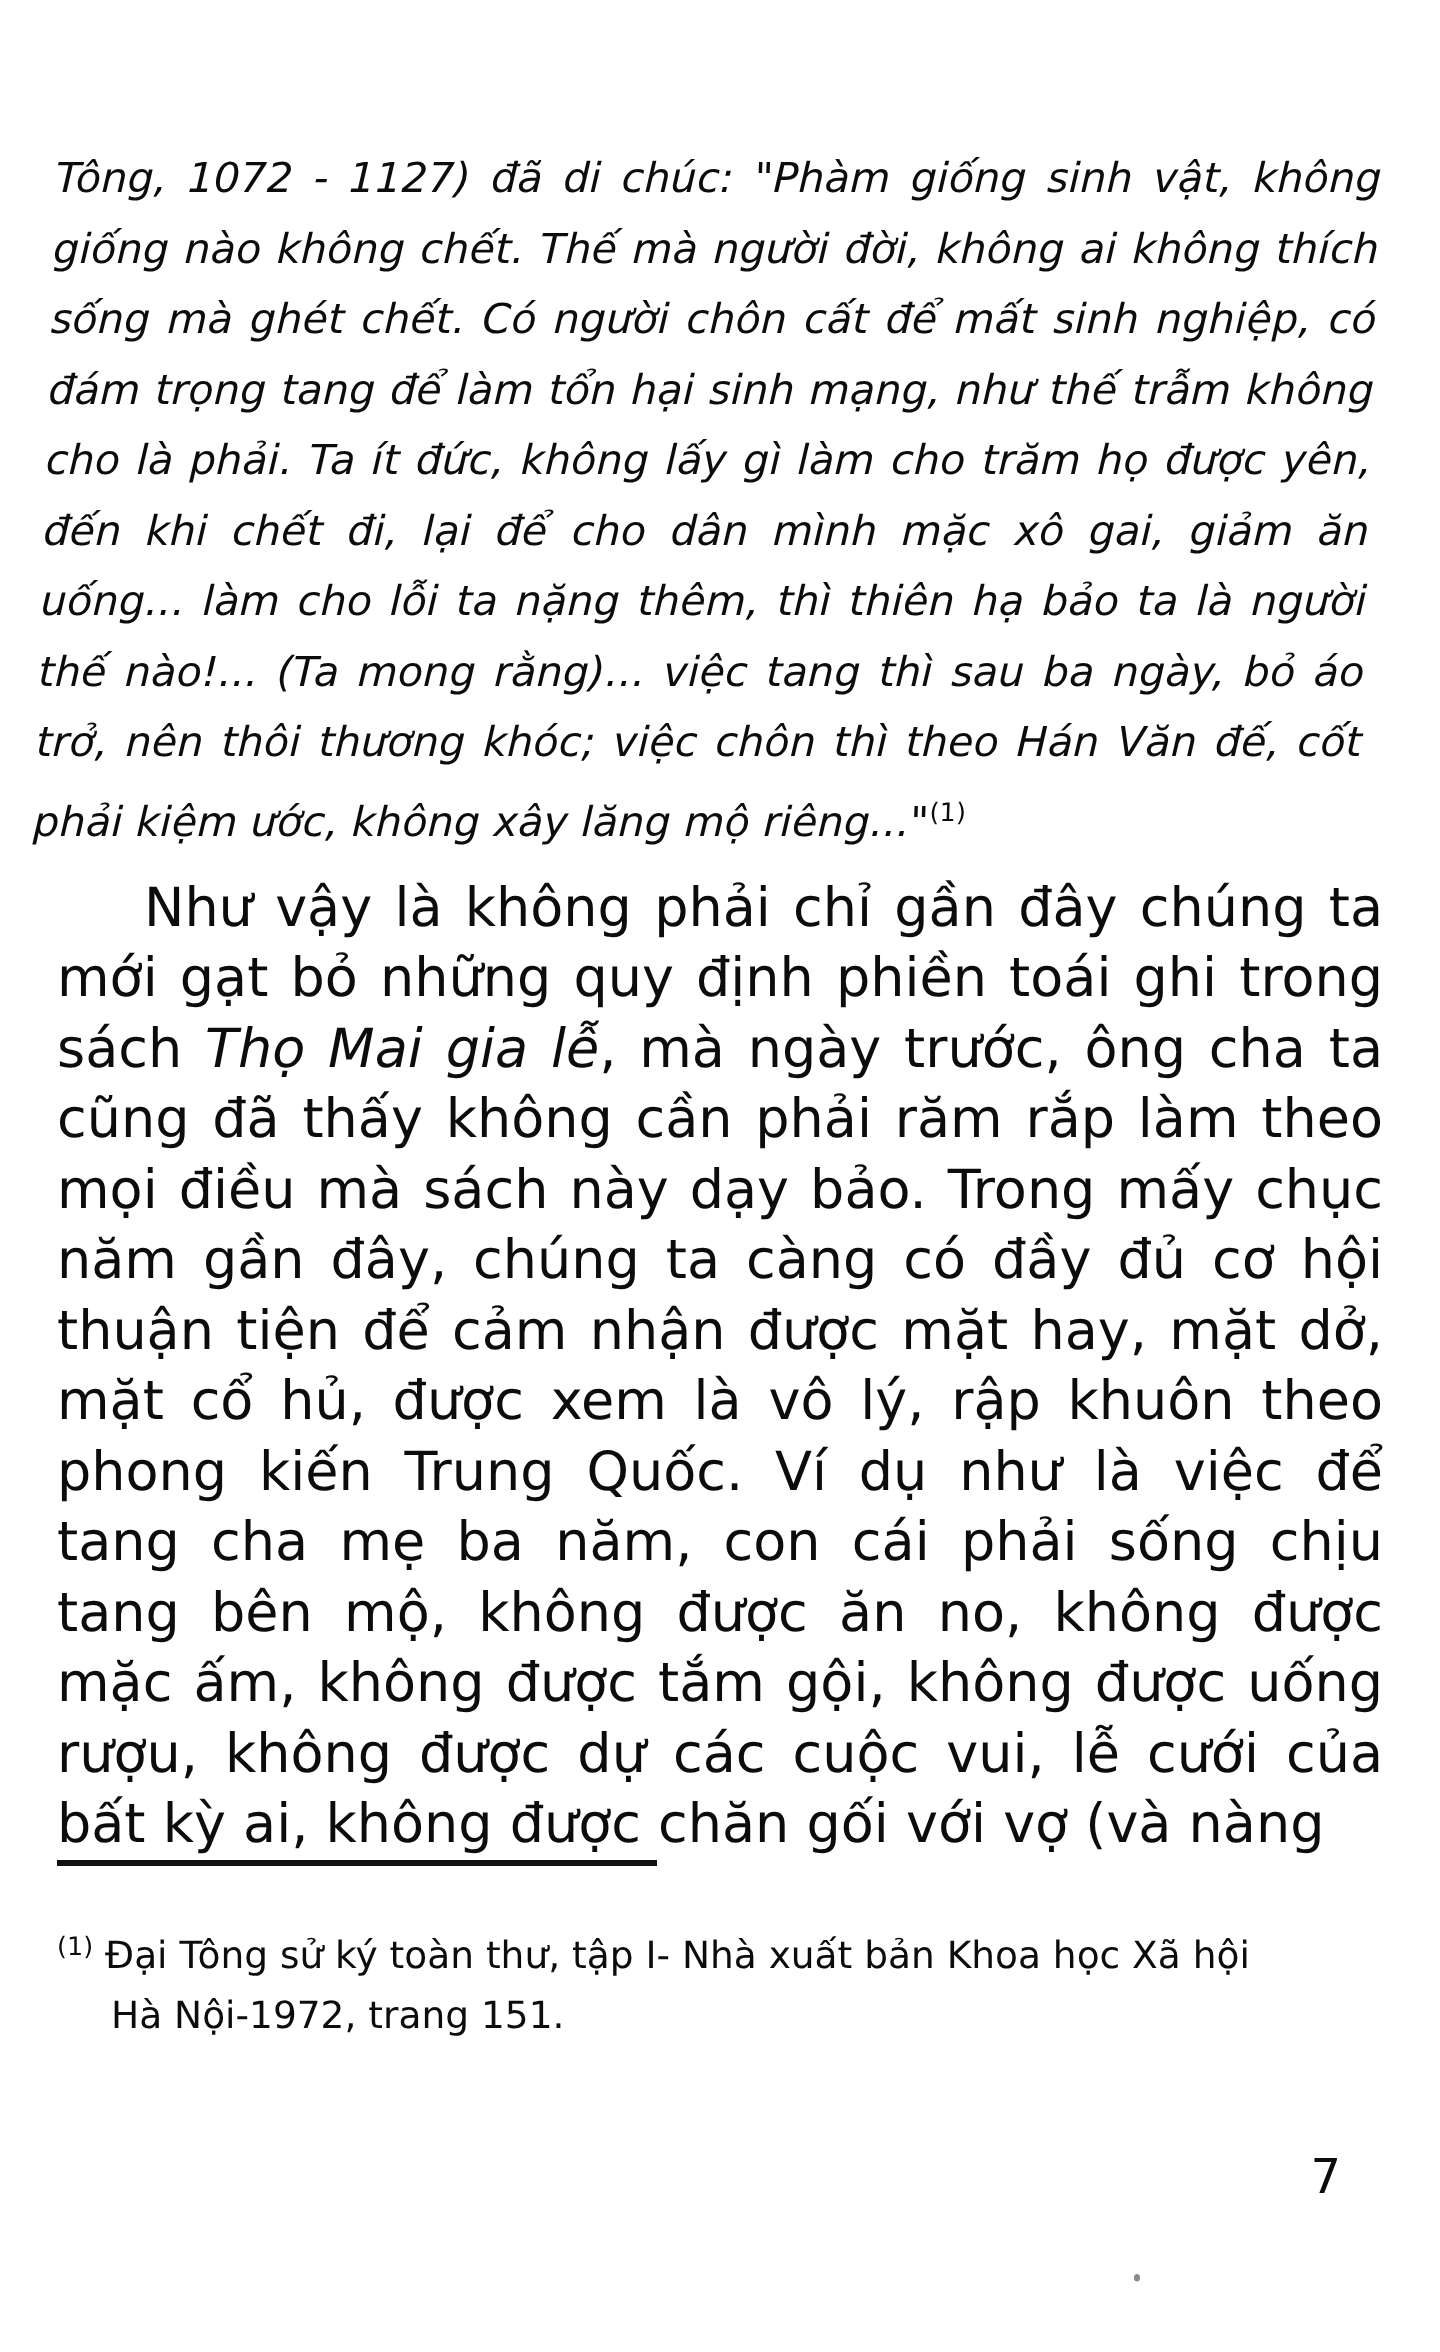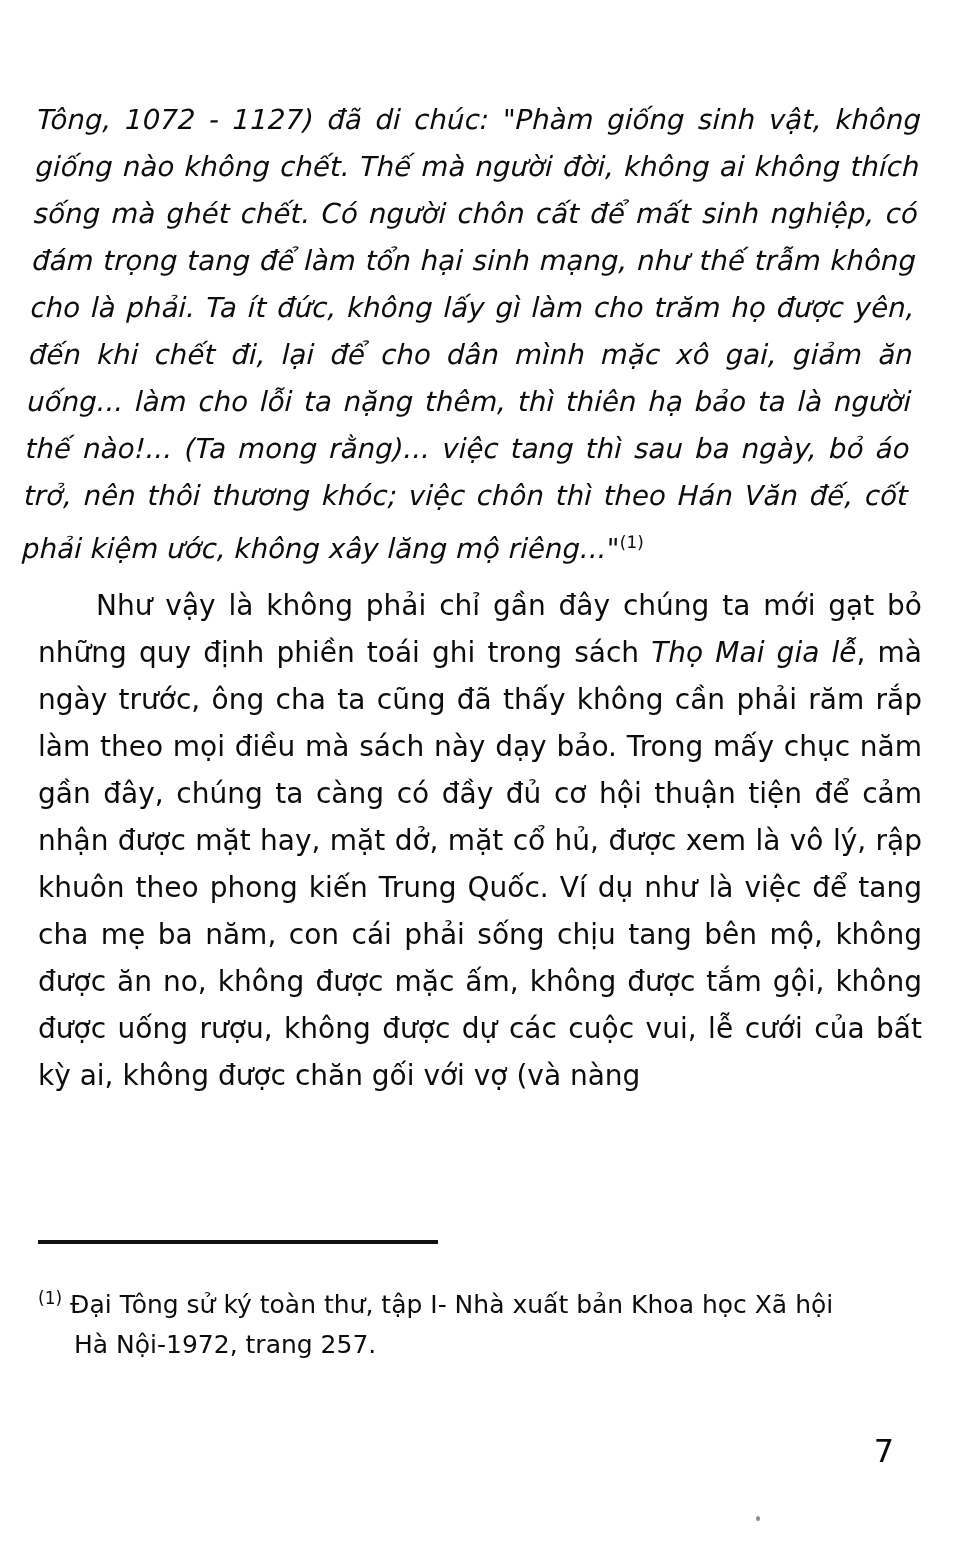--- a/index.html
+++ b/index.html
@@ -42,21 +42,21 @@
     transform: skewX(-2deg);
     transform-origin: left top;
   }
   .quote-block .sup {
     font-size: 17px;
     vertical-align: super;
     font-style: normal;
   }
   .body-para {
     font-family: "DejaVu Sans", sans-serif;
-    font-size: 28px;
+    font-size: 36px;
     line-height: 47px;
     text-align: justify;
     text-justify: inter-word;
     color: #0c0c0c;
     margin: 0;
     text-indent: 58px;
   }
   .body-para em {
     font-style: italic;
   }
@@ -114,20 +114,20 @@
   <div class="content">
 
     <p class="quote-block"><span>Tông, 1072 - 1127) đã di chúc: "Phàm giống sinh vật, không giống nào không chết. Thế mà người đời, không ai không thích sống mà ghét chết. Có người chôn cất để mất sinh nghiệp, có đám trọng tang để làm tổn hại sinh mạng, như thế trẫm không cho là phải. Ta ít đức, không lấy gì làm cho trăm họ được yên, đến khi chết đi, lại để cho dân mình mặc xô gai, giảm ăn uống... làm cho lỗi ta nặng thêm, thì thiên hạ bảo ta là người thế nào!... (Ta mong rằng)... việc tang thì sau ba ngày, bỏ áo trở, nên thôi thương khóc; việc chôn thì theo Hán Văn đế, cốt phải kiệm ước, không xây lăng mộ riêng..."</span><span class="sup">(1)</span></p>
 
     <p class="body-para"><span>Như vậy là không phải chỉ gần đây chúng ta mới gạt bỏ những quy định phiền toái ghi trong sách </span><em>Thọ Mai gia lễ</em><span>, mà ngày trước, ông cha ta cũng đã thấy không cần phải răm rắp làm theo mọi điều mà sách này dạy bảo. Trong mấy chục năm gần đây, chúng ta càng có đầy đủ cơ hội thuận tiện để cảm nhận được mặt hay, mặt dở, mặt cổ hủ, được xem là vô lý, rập khuôn theo phong kiến Trung Quốc. Ví dụ như là việc để tang cha mẹ ba năm, con cái phải sống chịu tang bên mộ, không được ăn no, không được mặc ấm, không được tắm gội, không được uống rượu, không được dự các cuộc vui, lễ cưới của bất kỳ ai, không được chăn gối với vợ (và nàng</span></p>
 
   </div>
 
   <div class="footnote-wrap">
     <div class="footnote-rule"></div>
-    <p class="footnote"><span class="marker">(1)</span> <span>Đại Tông sử ký toàn thư, tập I- Nhà xuất bản Khoa học Xã hội</span><span class="line2">Hà Nội-1972, trang 257.</span></p>
+    <p class="footnote"><span class="marker">(1)</span> <span>Đại Tông sử ký toàn thư, tập I- Nhà xuất bản Khoa học Xã hội</span><span class="line2">Hà Nội-1972, trang 151.</span></p>
   </div>
 
   <div class="page-number">7</div>
 
   <div class="speck"></div>
 
 </div>
 
 </body></html>

